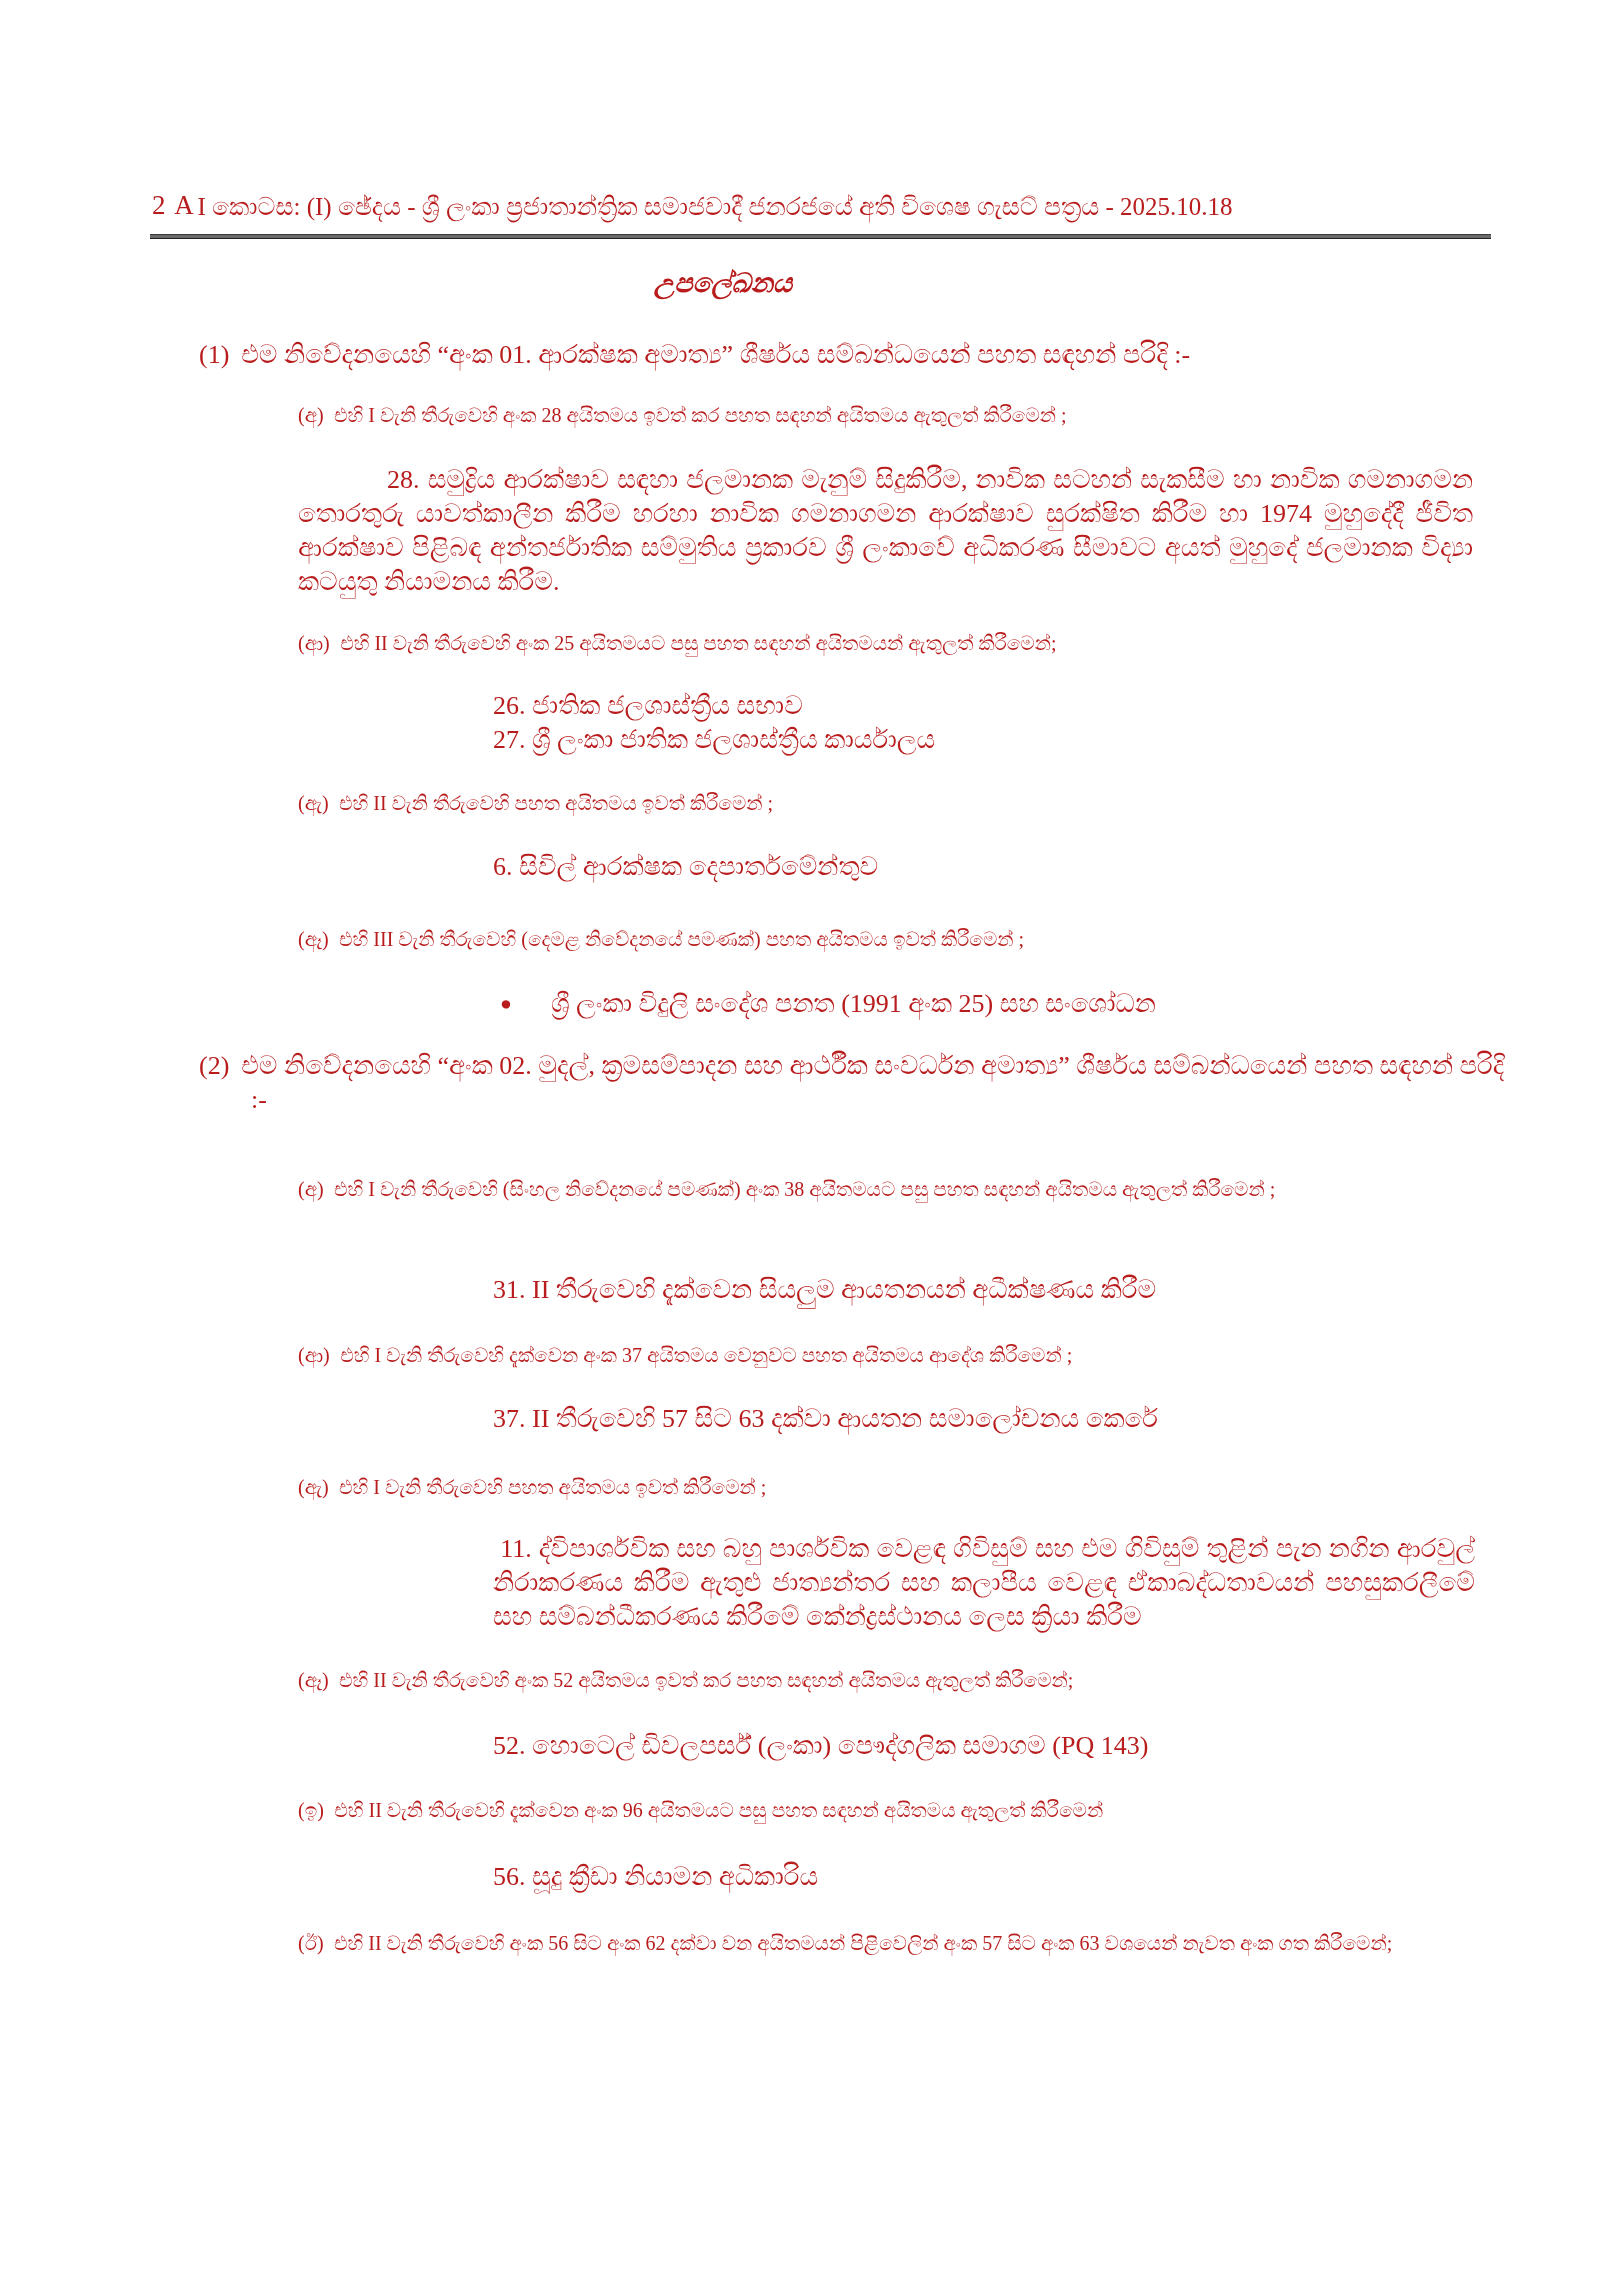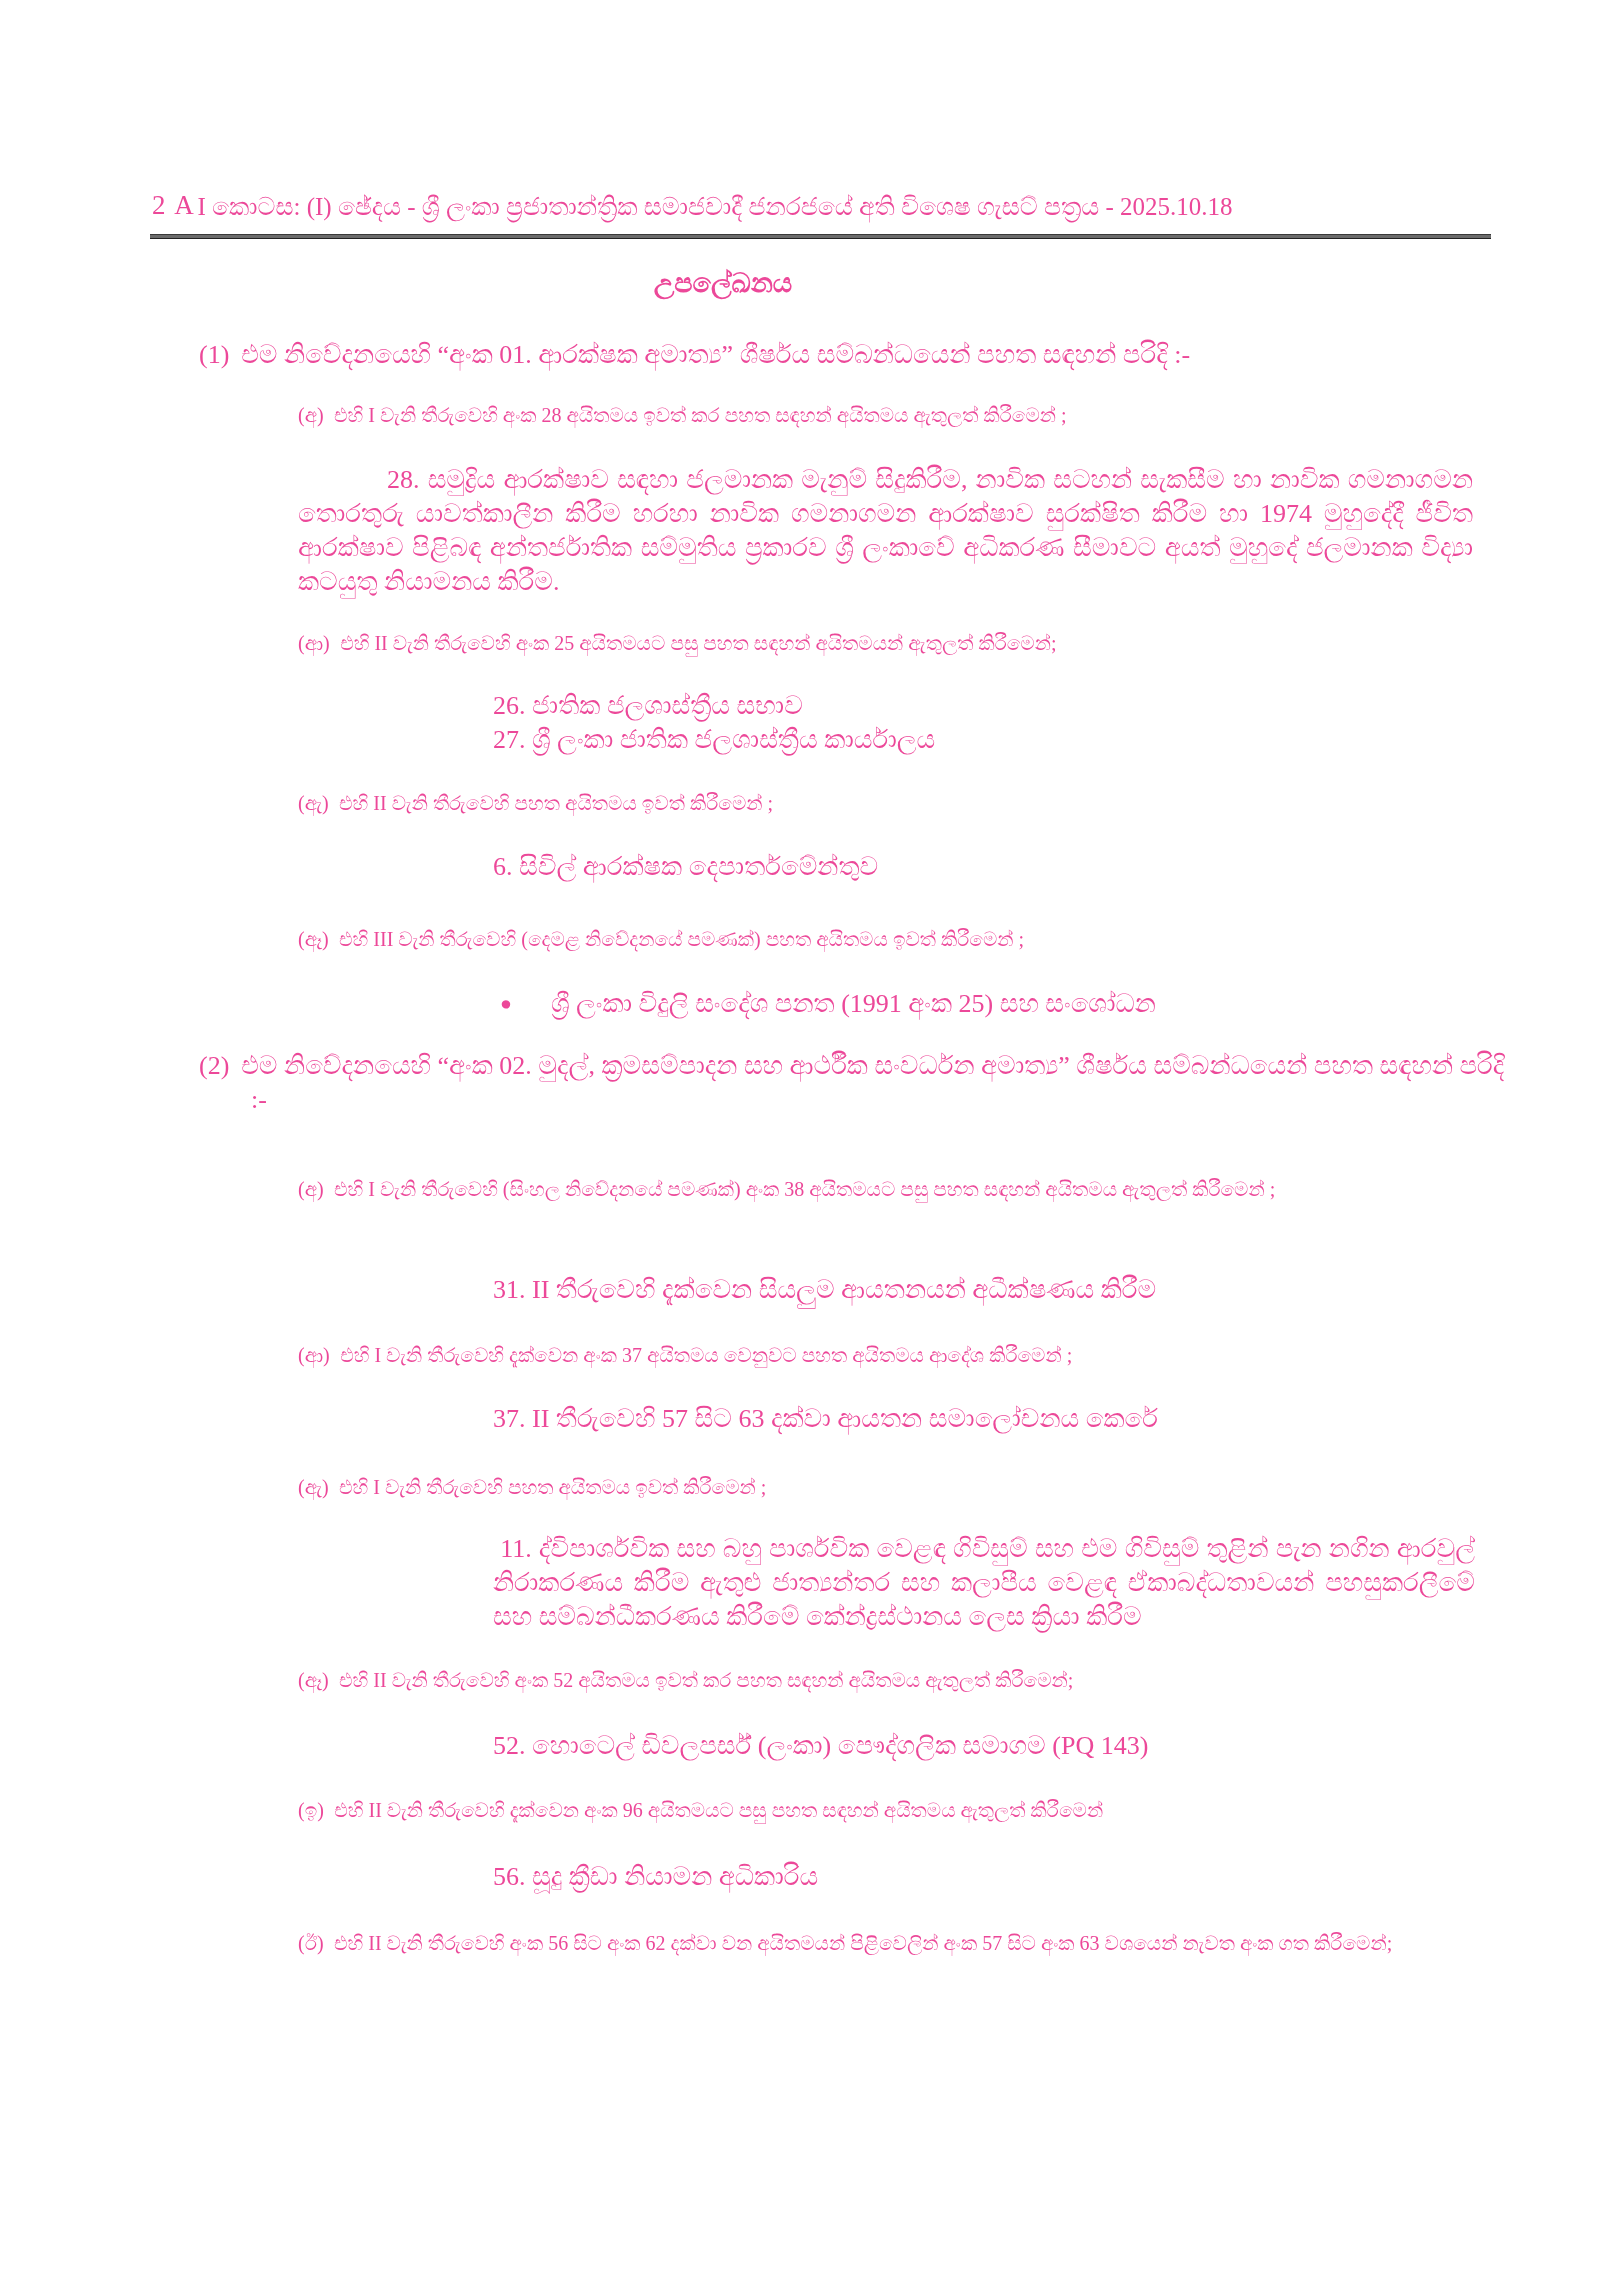--- a/index.html
+++ b/index.html
@@ -1,30 +1,30 @@
 <!DOCTYPE html>
 <html lang="si" style="font-size:14.3px"><head>
 <meta charset="utf-8">
 <style>
   html,body { margin:0; padding:0; background:#e8e8e8; }
   .page {
     position:relative;
     width:1622px; height:2293px;
     margin:0 auto;
     background:#ffffff;
-    color:#ec4899;
+    color:#b91c1c;
     font-family:"Liberation Serif","DejaVu Serif",serif;
     overflow:hidden;
   }
   .abs { position:absolute; }
   .hdr-left { left:152px; top:188px; font-size:27px; line-height:34px; letter-spacing:1.8px; }
   .hdr-center { left:0; top:190px; width:1430px; text-align:center; font-size:25px; line-height:34px; }
   .rule { left:150px; top:234px; width:1341px; height:4.5px;
           border-top:1.8px solid #3a3a3a; border-bottom:1.8px solid #222; background:#6b6b6b; box-sizing:border-box; }
-  .doc-title { left:0; top:265px; width:1446px; text-align:center; font-weight:bold; font-size:27px; line-height:36px; }
+  .doc-title { left:0; top:265px; width:1446px; text-align:center; font-weight:bold; font-size:27px; line-height:36px;font-style:italic; }
 
   .clause  { left:199px; width:1274px; padding-left:52px; text-indent:-52px;
              font-size:26px; line-height:34px; }
   .sub     { left:298px; width:1175px; padding-left:51px; text-indent:-51px;
              font-size:20px; line-height:34px; }
   .item    { left:493px; width:985px; font-size:26px; line-height:34px; }
   .para-28 { left:298px; width:1175px; text-indent:89px; text-align:justify;
              font-size:26px; line-height:34px; }
   .para-11 { left:493px; width:982px; text-indent:7.2px; text-align:justify;
              font-size:26px; line-height:34px; }

